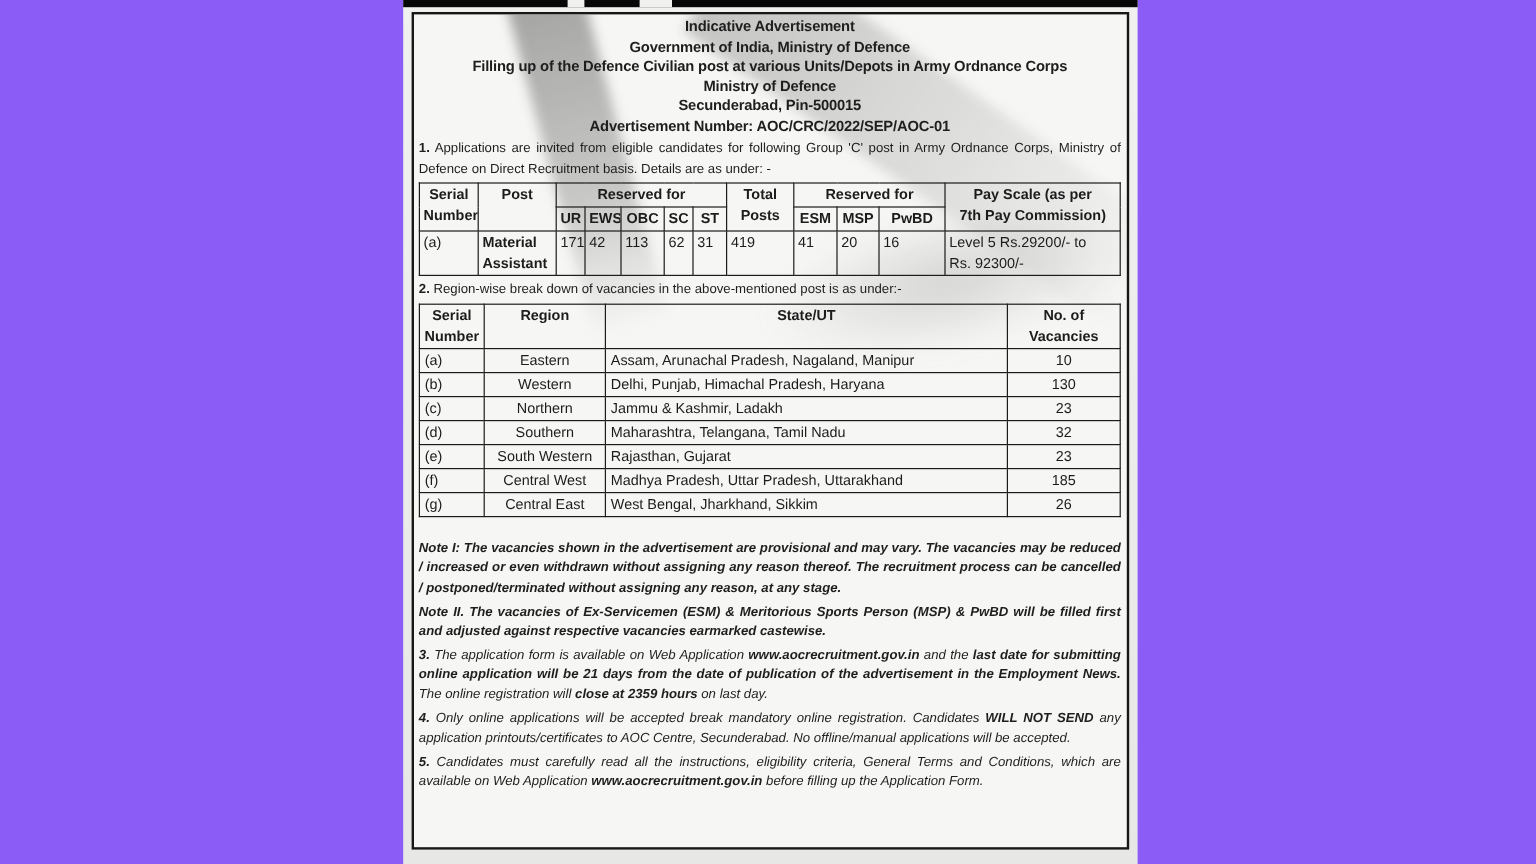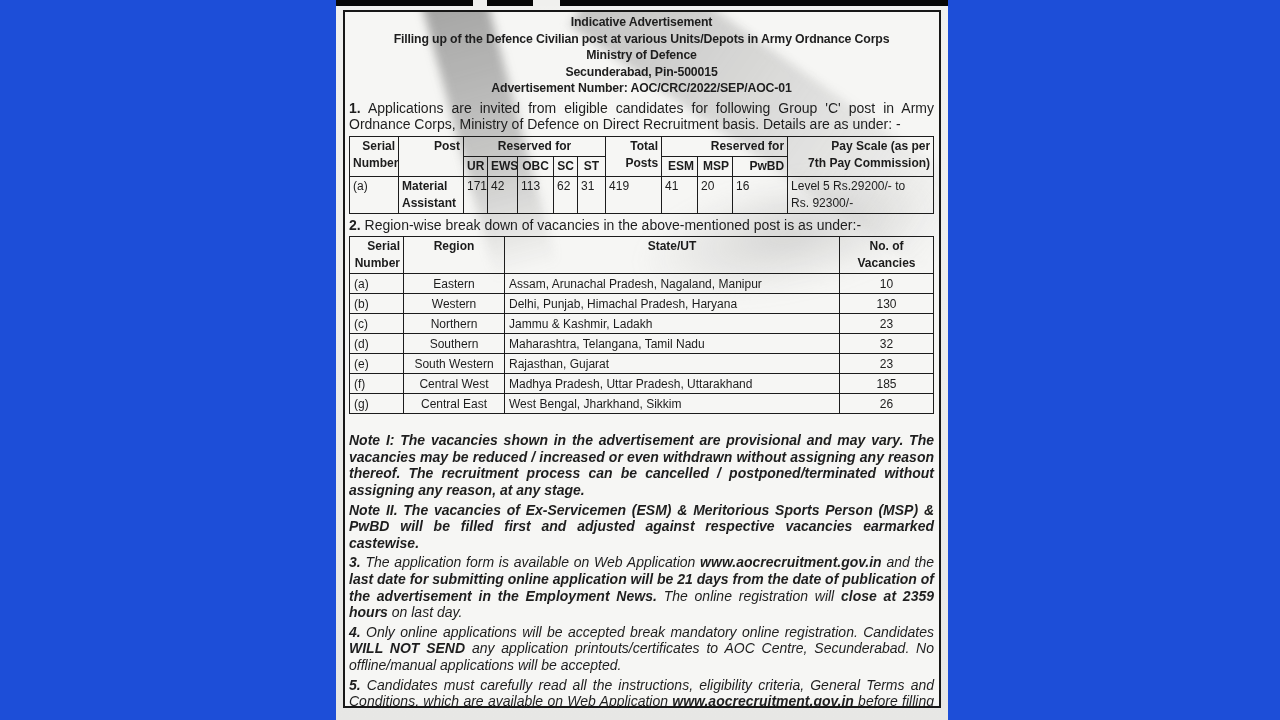--- a/index.html
+++ b/index.html
@@ -1,43 +1,43 @@
 <!DOCTYPE html>
 <html><head>
 <meta charset="utf-8">
 <style>
   html,body{margin:0;padding:0;background:#000;}
   body{width:1280px;height:720px;overflow:hidden;font-family:"Liberation Sans",sans-serif;}
-  .stage{position:relative;width:1280px;height:720px;background:#1d4ed8;}
+  .stage{position:relative;width:1280px;height:720px;background:#8b5cf6;}
   .doc-strip{position:absolute;left:336px;top:0;width:612px;height:720px;
              background:linear-gradient(#f1f1ef,#e7e7e5);}
   .top-edge-bar{position:absolute;left:0;top:0;width:612px;height:6px;background:#070707;z-index:5;}
   .notch{position:absolute;top:0;height:6px;background:#f0f0ee;}
   .notch1{left:137px;width:14px;}
   .notch2{left:197px;width:27px;}
   .page{position:absolute;left:7px;top:10px;width:598px;height:698px;box-sizing:border-box;
         background:#f6f6f4;border:2px solid #171717;padding:2px 5px 0 4px;overflow:hidden;}
   .wm{position:absolute;z-index:0;filter:blur(5px);}
   .wm1{left:111px;top:-34px;width:64px;height:300px;transform:rotate(-15deg);
        background:linear-gradient(to bottom,rgba(105,105,105,.60),rgba(125,125,125,.38) 62%,rgba(160,160,160,0));}
   .wm2{left:384px;top:-120px;width:96px;height:440px;transform:rotate(-55deg);
        background:linear-gradient(to bottom,rgba(135,135,135,.45),rgba(160,160,160,.20) 68%,rgba(170,170,170,0));}
   .wm3{left:290px;top:165px;width:310px;height:115px;transform:rotate(-12deg);filter:blur(9px);
        background:radial-gradient(closest-side,rgba(150,150,150,.34),rgba(150,150,150,0));}
   .content{position:relative;z-index:1;filter:blur(0.35px);color:#1e1e1e;}
   .c{text-align:center;}
   .hdr{font-weight:bold;font-size:12.3px;line-height:16.5px;letter-spacing:-0.15px;}
   .title{font-weight:bold;font-size:17px;line-height:22px;margin:3px 0 1px;}
-  .p{font-size:14px;line-height:16.6px;text-align:justify;margin:3px 0 2px;}
+  .p{font-size:11px;line-height:16.6px;text-align:justify;margin:3px 0 2px;}
   .b{font-weight:bold;}
   table{border-collapse:collapse;table-layout:fixed;width:100%;font-size:12px;color:#1c1c1c;
         margin:3px 0 2px;}
   th,td{border:1.5px solid #1c1c1c;padding:1px 3px;vertical-align:top;line-height:17px;
         overflow:hidden;}
-  th{font-weight:bold;text-align:right;}
+  th{font-weight:bold;text-align:center;}
   .ctr{text-align:center;}
   .t2 td{line-height:16px;padding:1.5px 4px;}
   .t2 th{line-height:17px;}
   .statecell{padding-left:6px;margin-left:42px;}
   .notes{margin-top:18px;font-style:italic;}
 </style>
 </head>
 <body>
 
 <div class="stage">
@@ -48,20 +48,21 @@
     </div>
 
     <div class="page">
       <div class="wm wm1"></div>
       <div class="wm wm2"></div>
       <div class="wm wm3"></div>
 
       <div class="content">
 
         <div class="hdr c">Indicative Advertisement</div>
+        <div class="hdr c">Government of India, Ministry of Defence</div>
         <div class="hdr c">Filling up of the Defence Civilian post at various Units/Depots in Army Ordnance Corps</div>
         <div class="hdr c">Ministry of Defence</div>
 
         <div class="hdr c">Secunderabad, Pin-500015</div>
         <div class="hdr c">Advertisement Number: AOC/CRC/2022/SEP/AOC-01</div>
 
         <div class="p"><span class="b">1.</span><span> Applications are invited from eligible candidates for following Group 'C' post in Army Ordnance Corps, Ministry of Defence on Direct Recruitment basis. Details are as under: -</span></div>
 
         <table class="t1">
           <colgroup>

